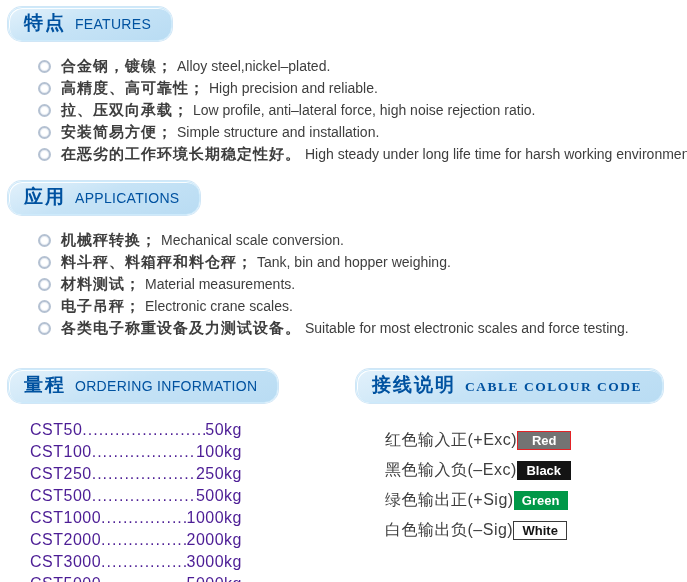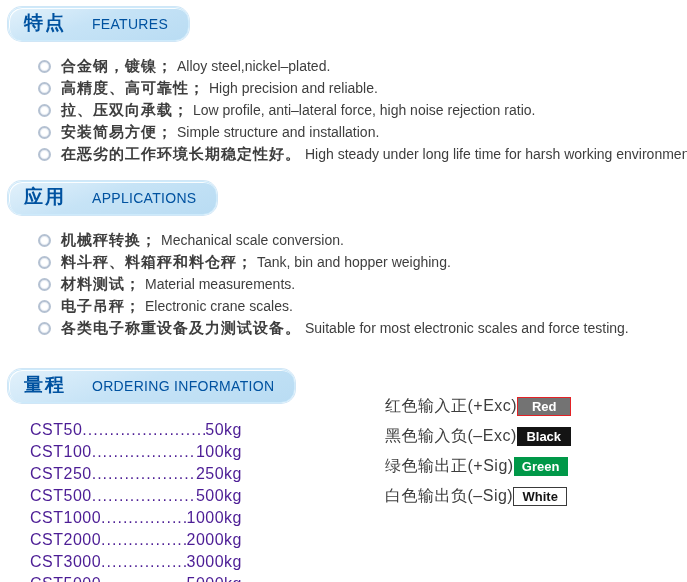--- a/index.html
+++ b/index.html
@@ -9,21 +9,21 @@
     height: 582px;
     background: #ffffff;
     font-family: "Liberation Sans", sans-serif;
     color: #3e3e3e;
     overflow: hidden;
   }
   
   .pill {
     display: inline-flex;
     align-items: baseline;
-    gap: 26px;
+    gap: 9px;
     background: linear-gradient(160deg, #e2f1fb 0%, #c6e3f6 45%, #b9dcf3 100%);
     border: 1px solid #cdeafb;
     box-shadow: 0 0 0 1px rgba(150,200,235,.45), inset 1px 1px 0 rgba(255,255,255,.9);
     border-radius: 14px;
     padding: 2px 20px 4px 15px;
     white-space: nowrap;
   }
   .pill-zh {
     font-size: 19px;
     font-weight: bold;
@@ -246,20 +246,24 @@
         </div>
         <div class="order-row">
           <span class="order-model">CST5000</span>
           <span class="order-leader">....................................................</span>
           <span class="order-capacity">5000kg</span>
         </div>
       </div>
     </div>
 
     <div class="col-right">
+      <div class="pill">
+        <span class="pill-zh">接线说明</span>
+        <span class="pill-en serif">CABLE COLOUR CODE</span>
+      </div>
       <div class="cable-list">
         <div class="cable-row">
           <span class="cable-label">红色输入正(+Exc)</span>
           <span class="cable-badge" style="background-color: #737373; color: rgb(255, 255, 255); border-color: rgb(227, 34, 38);">Red</span>
         </div>
         <div class="cable-row">
           <span class="cable-label">黑色输入负(–Exc)</span>
           <span class="cable-badge" style="background-color: rgb(20, 20, 20); color: rgb(255, 255, 255); border-color: rgb(20, 20, 20);">Black</span>
         </div>
         <div class="cable-row">

